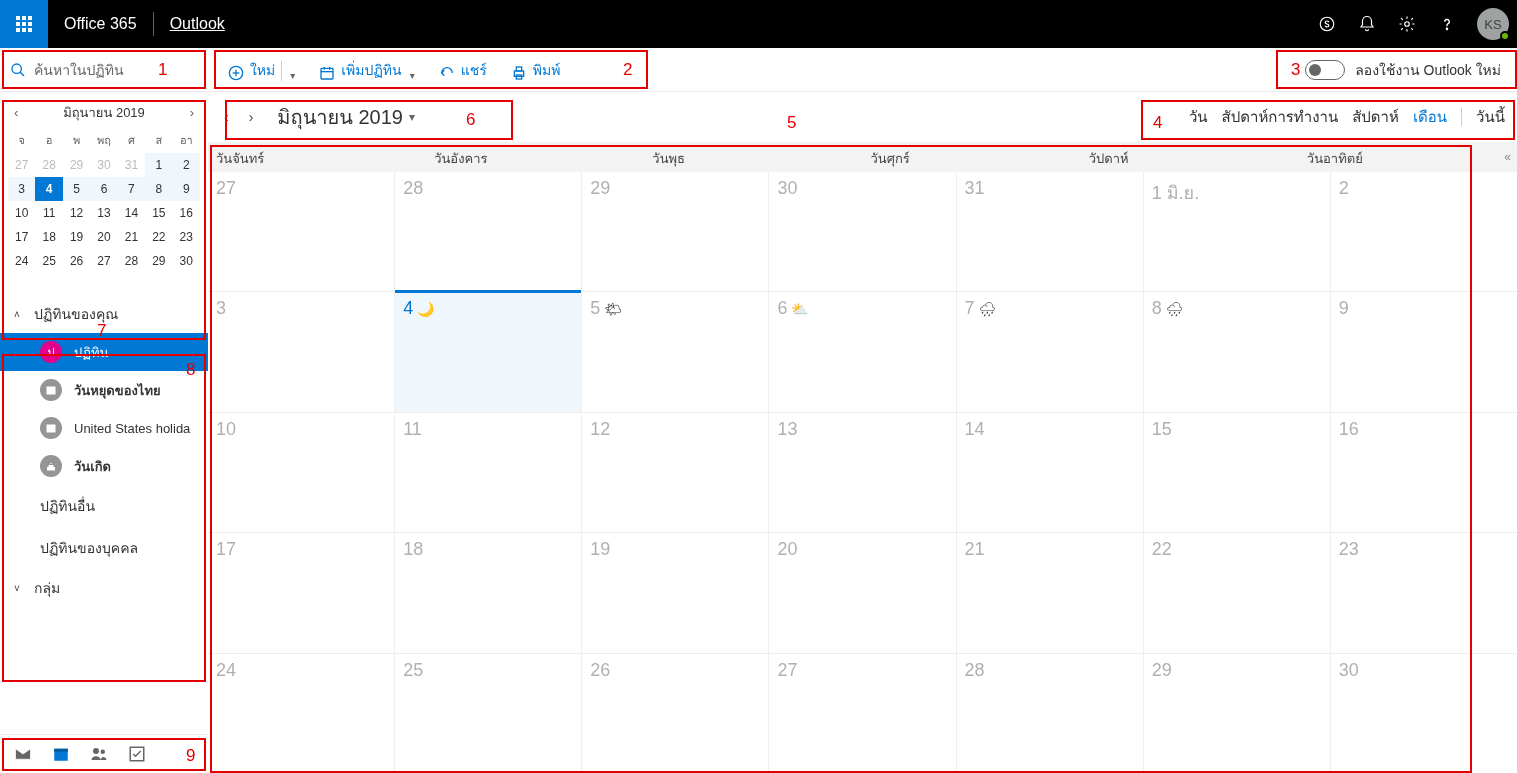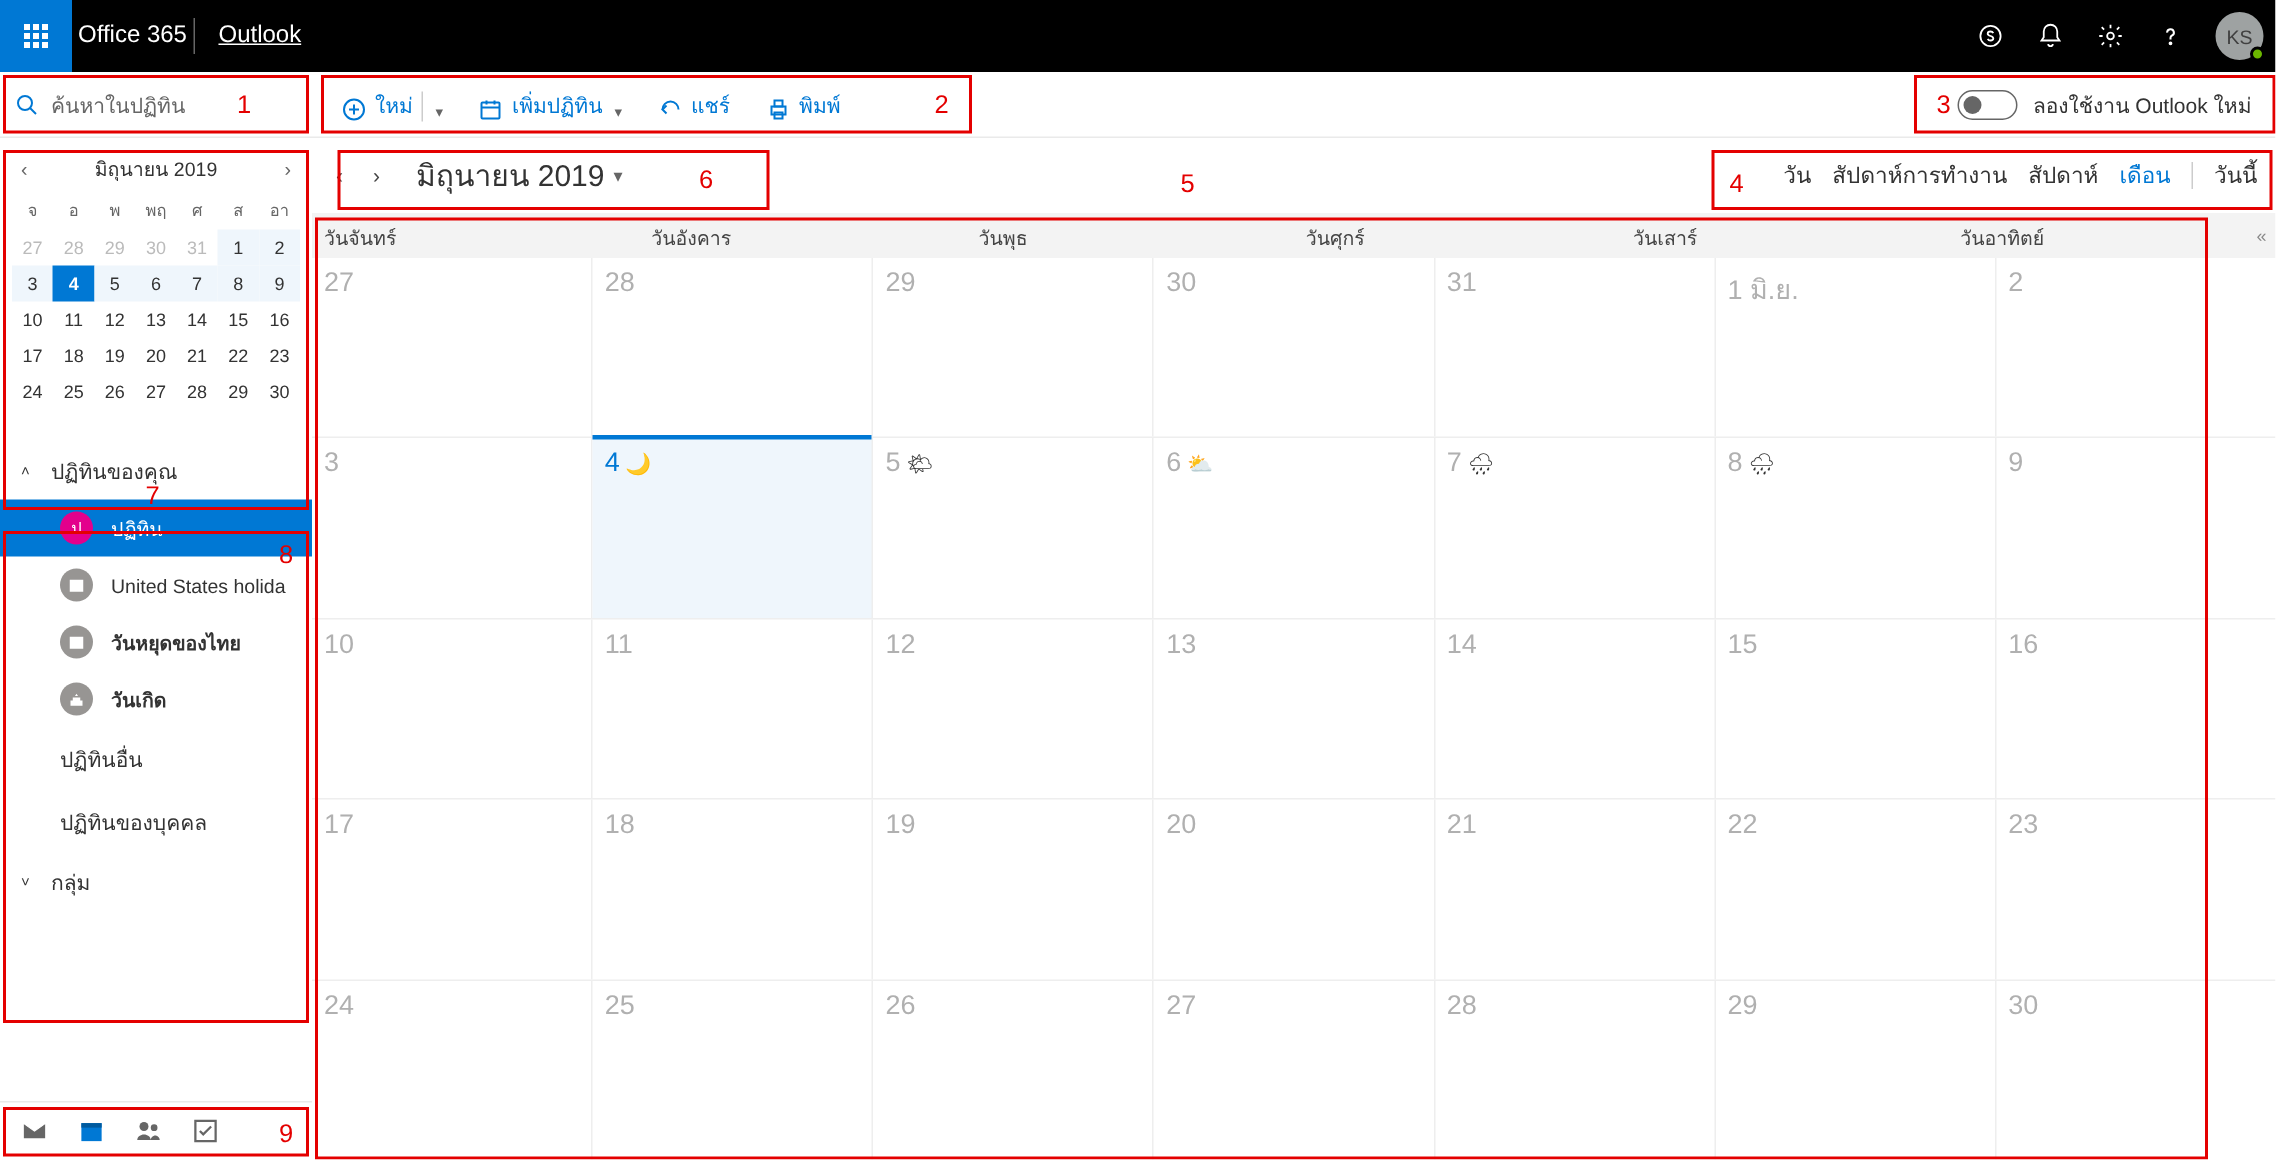--- a/index.html
+++ b/index.html
@@ -1,21 +1,21 @@
 <!DOCTYPE html>
 <html><head>
 <meta charset="utf-8">
 <style>
   * { margin: 0; padding: 0; box-sizing: border-box; }
   body { font-family: "Segoe UI", Tahoma, sans-serif; font-size: 14px; color: #333; background: #fff; width: 1517px; height: 773px; overflow: hidden; position: relative; }
   
   
   .topbar { height: 48px; background: #000; color: #fff; display: flex; align-items: center; }
   .waffle { width: 48px; height: 48px; background: #0078d4; display: flex; align-items: center; justify-content: center; cursor: pointer; }
-  .brand1 { padding: 0 4px; font-size: 16px; }
+  .brand1 { padding: 0 16px; font-size: 16px; }
   .brand-sep { height: 24px; width: 1px; background: #666; }
   .brand2 { padding: 0 16px; font-size: 16px; text-decoration: underline; }
   .top-right { margin-left: auto; display: flex; align-items: center; gap: 20px; padding-right: 8px; }
   .top-icon { width: 20px; height: 20px; display: flex; align-items: center; justify-content: center; cursor: pointer; color: #fff; font-size: 16px; }
   .avatar { width: 32px; height: 32px; border-radius: 50%; background: #9ea2a2; color: #404040; display: flex; align-items: center; justify-content: center; font-size: 13px; position: relative; }
   .avatar .presence { position: absolute; right: -1px; bottom: -1px; width: 10px; height: 10px; border-radius: 50%; background: #6bb700; border: 2px solid #000; }
   
   
   .cmdbar { height: 44px; display: flex; align-items: center; border-bottom: 1px solid #eaeaea; }
   .search-wrap { width: 208px; height: 44px; display: flex; align-items: center; padding: 18px 10px; gap: 8px; cursor: text; }
@@ -267,29 +267,29 @@
           <div class="cal-item selected">
             <div class="cal-dot" style="background: rgb(227, 0, 140);">ป</div>
             <span>ปฏิทิน</span>
           </div>
           <div class="cal-item">
             <div class="cal-dot" style="background: rgb(151, 149, 147);">
               <svg width="12" height="12" viewBox="0 0 24 24" fill="#fff">
                 <rect x="3" y="5" width="18" height="16"></rect>
               </svg>
             </div>
-            <span>United States holida</span>
+            <span style="font-weight: 600;">วันหยุดของไทย</span>
           </div>
           <div class="cal-item">
             <div class="cal-dot" style="background: rgb(151, 149, 147);">
               <svg width="12" height="12" viewBox="0 0 24 24" fill="#fff">
                 <rect x="3" y="5" width="18" height="16"></rect>
               </svg>
             </div>
-            <span style="font-weight: 600;">วันหยุดของไทย</span>
+            <span>United States holida</span>
           </div>
           <div class="cal-item">
             <div class="cal-dot" style="background: rgb(151, 149, 147);">
               <svg width="12" height="12" viewBox="0 0 24 24" fill="#fff">
                 <path d="M4 14h16v7H4zM7 10h10v4H7zM12 5l2 3h-4z"></path>
               </svg>
             </div>
             <span style="font-weight: 600;">วันเกิด</span>
           </div>
         </div>
@@ -349,21 +349,21 @@
       </div>
     </div>
 
     <div class="grid-wrap">
       <span class="collapse">«</span>
       <div class="dayhead" id="dayhead">
           <div class="dh">วันจันทร์</div>
           <div class="dh">วันอังคาร</div>
           <div class="dh">วันพุธ</div>
           <div class="dh">วันศุกร์</div>
-          <div class="dh">วันเสาร์</div>
+          <div class="dh">วัปดาห์</div>
           <div class="dh">วันอาทิตย์</div>
         </div>
       <div class="weeks" id="weeks">
           <div class="week">
             <div class="day"><span class="num">27</span></div>
             <div class="day"><span class="num">28</span></div>
             <div class="day"><span class="num">29</span></div>
             <div class="day"><span class="num">30</span></div>
             <div class="day"><span class="num">31</span></div>
             <div class="day"><span class="num">1 มิ.ย.</span></div>

